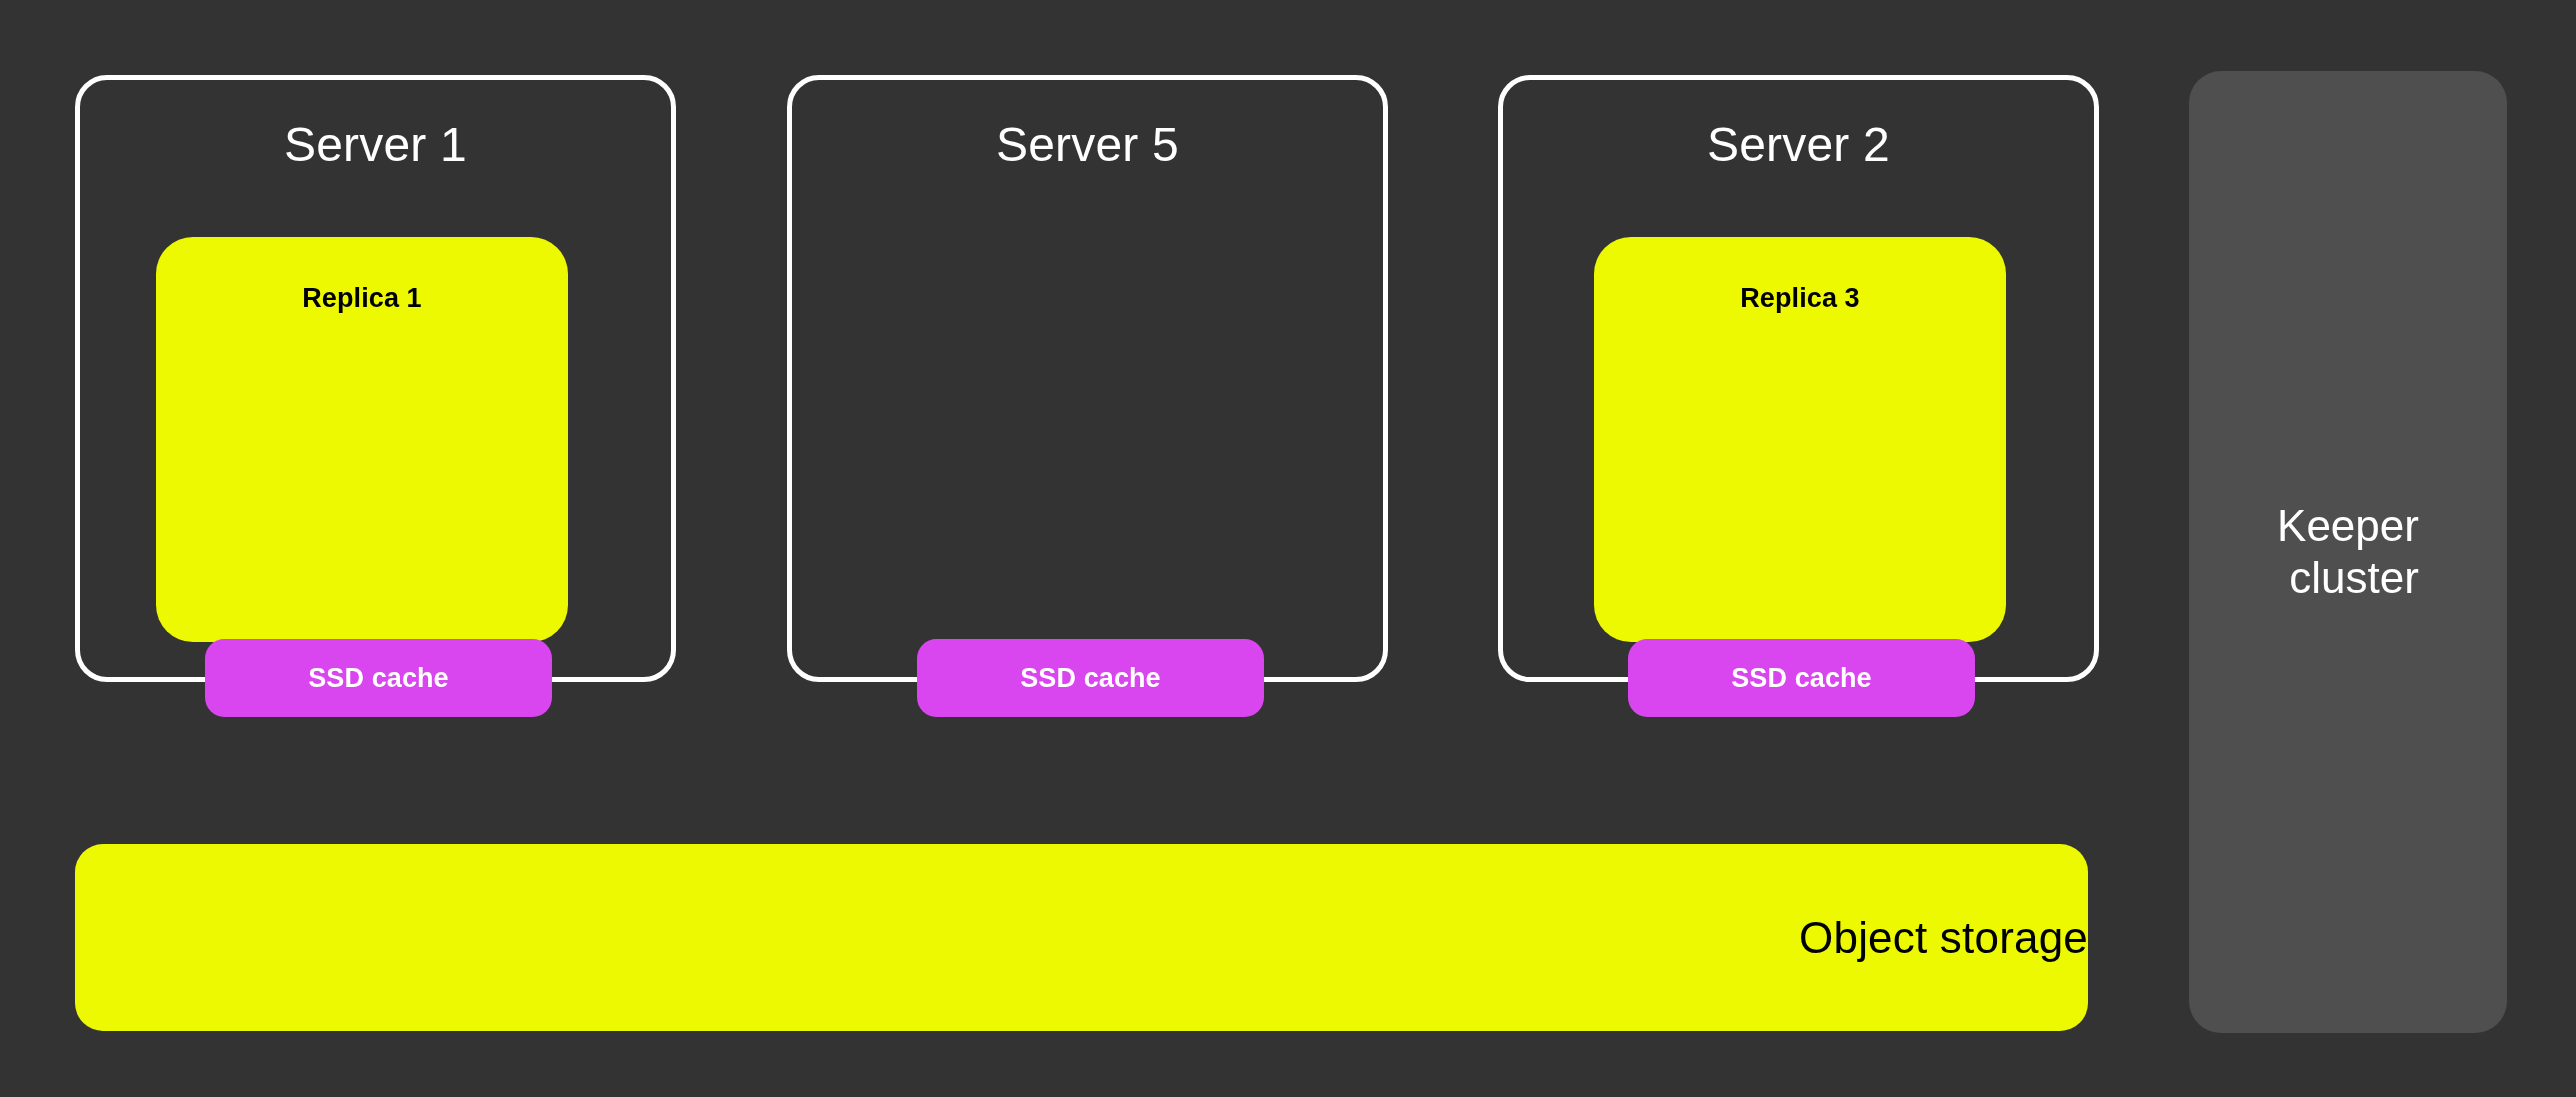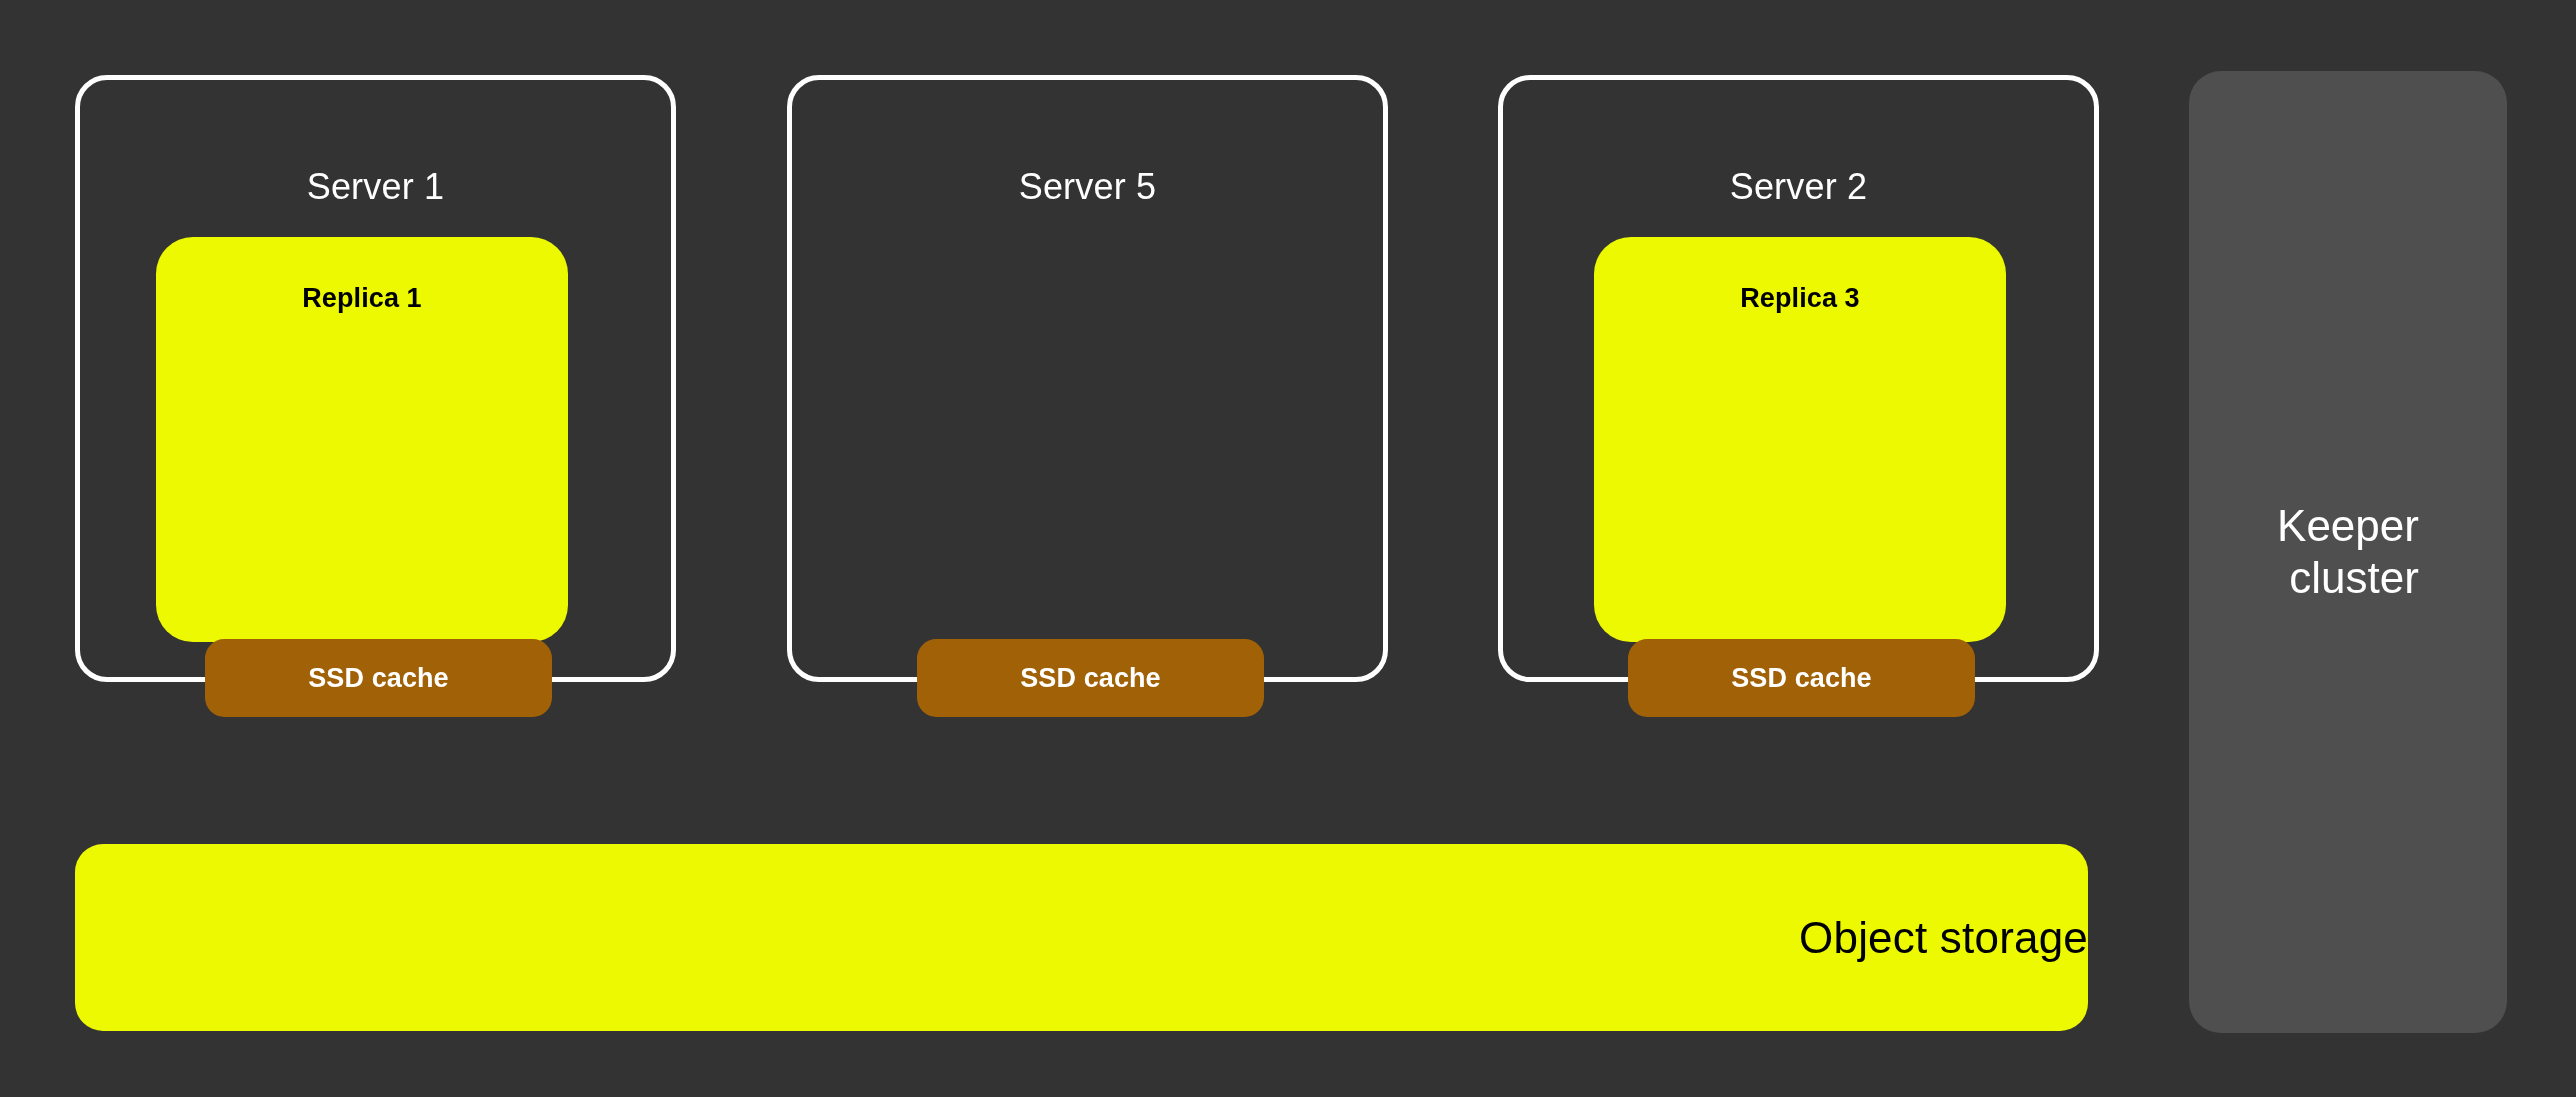--- a/index.html
+++ b/index.html
@@ -36,25 +36,24 @@
   .server-card.c2 { left: 787px; }
   .server-card.c3 { left: 1498px; }
 
   .server-title {
     position: absolute;
     top: 41px;
     left: 0;
     width: 100%;
     text-align: center;
     color: #ffffff;
-    font-size: 36px;
+    font-size: 48px;
     font-weight: 400;
     letter-spacing: 0.2px;
     line-height: 1;
-    margin-top: 48px;
   }
 
   
   .replica-box {
     position: absolute;
     width: 412px;
     height: 405px;
     top: 237px;
     border-radius: 37px;
     background: #ECF900;
@@ -77,21 +76,21 @@
     line-height: 1;
   }
 
   
   .ssd-chip {
     position: absolute;
     width: 347px;
     height: 78px;
     top: 639px;
     border-radius: 19.4px;
-    background: #a16207;
+    background: #d946ef;
     z-index: 3;
     display: flex;
     align-items: center;
     justify-content: center;
   }
   .ssd-chip.c1 { left: 205px; }
   .ssd-chip.c2 { left: 917px; }
   .ssd-chip.c3 { left: 1628px; }
 
   .ssd-label {

